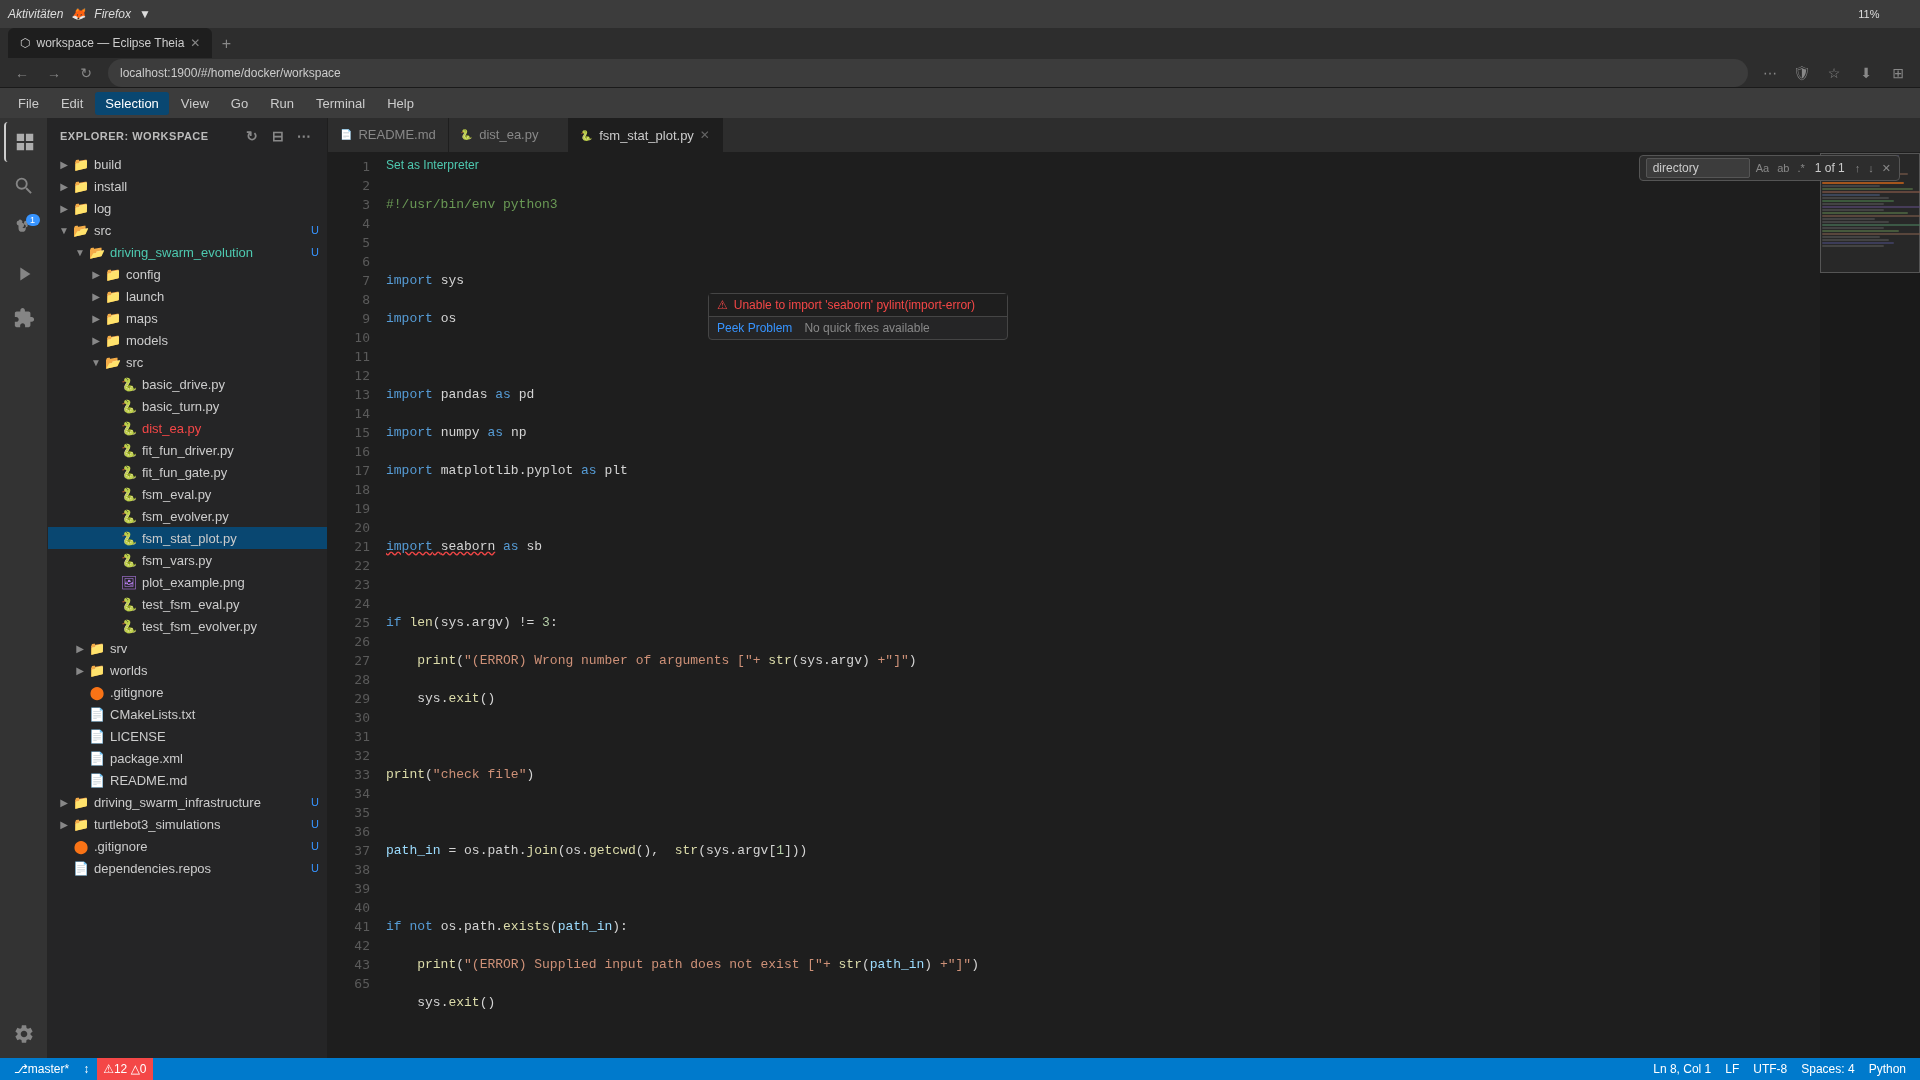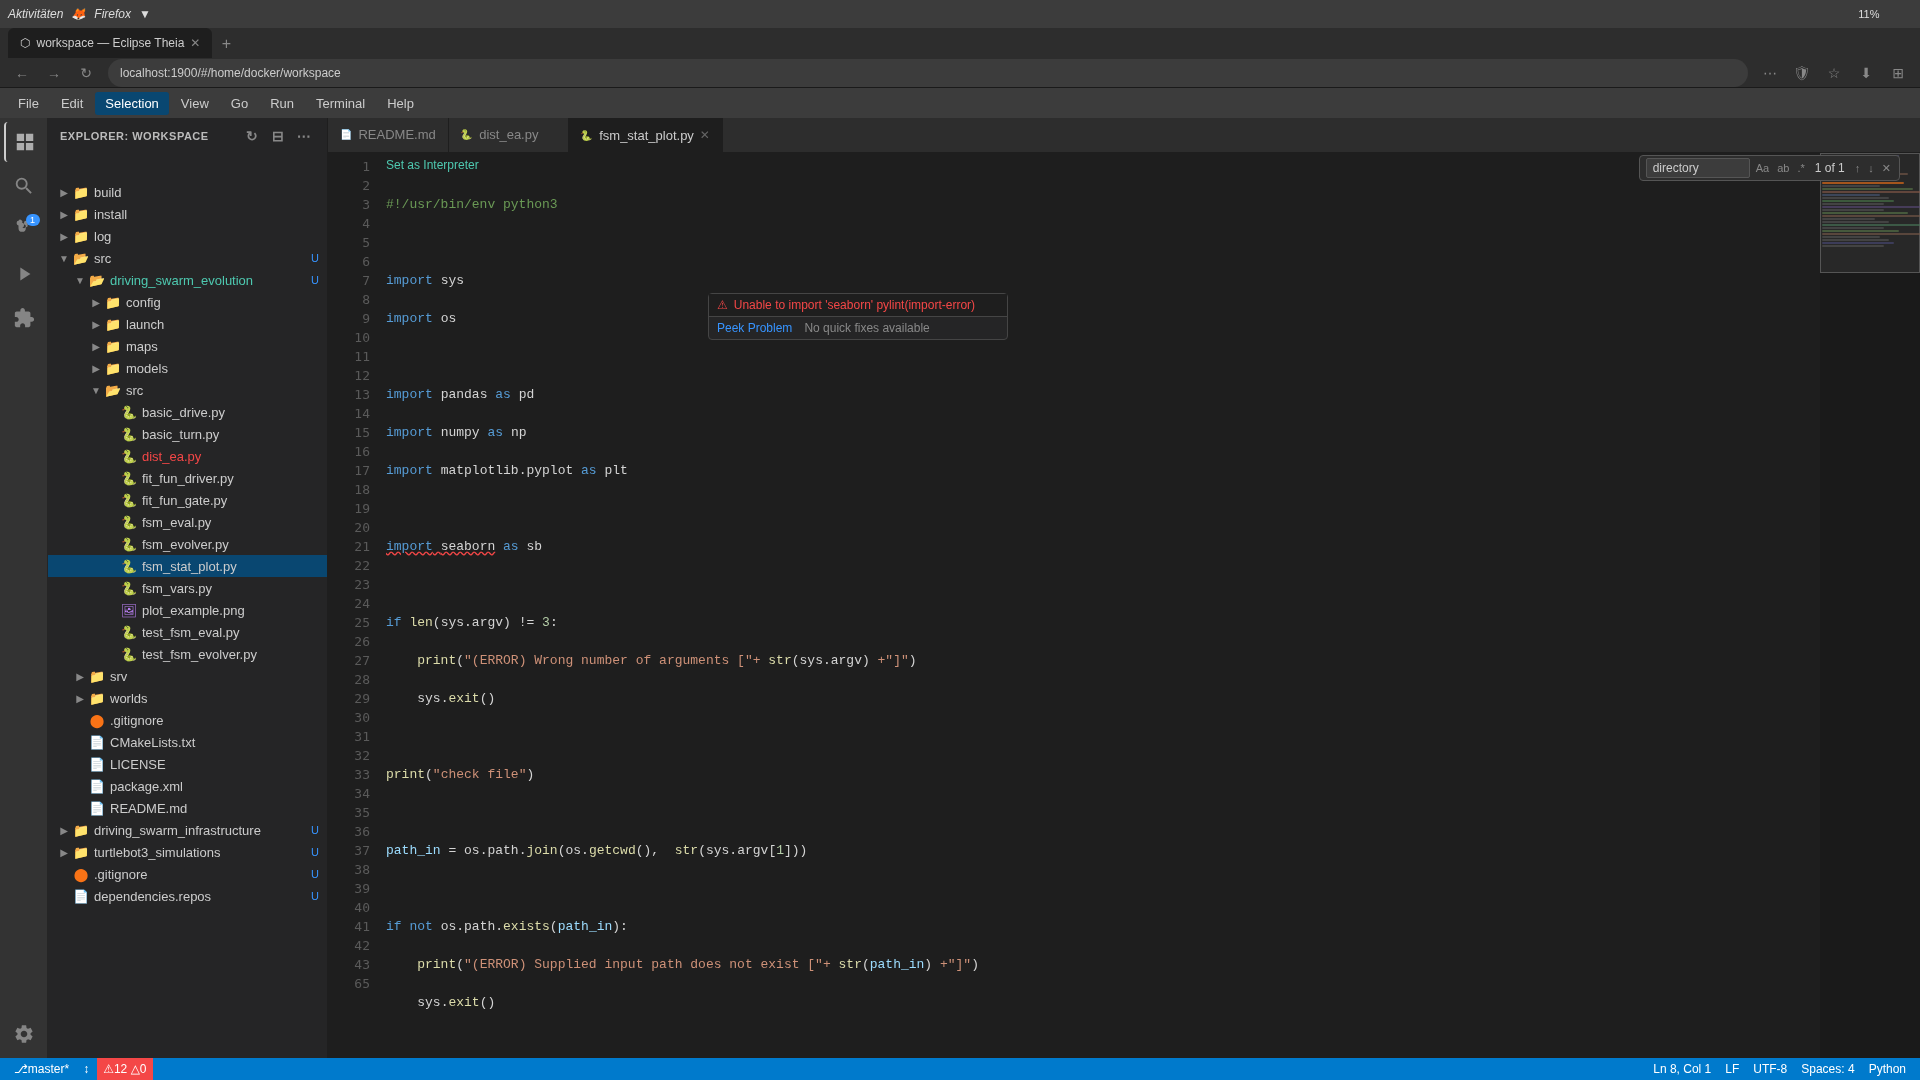--- a/index.html
+++ b/index.html
@@ -140,21 +140,20 @@
     .activity-bottom { margin-top: auto; }
 
     
     .sidebar {
       width: 280px;
       background: #252526;
       display: flex;
       flex-direction: column;
       overflow: hidden;
       border-right: 1px solid #1e1e1e;
-      gap: 28px;
     }
     .sidebar-header {
       height: 35px;
       display: flex;
       align-items: center;
       justify-content: space-between;
       padding: 0 12px;
       font-size: 11px;
       font-weight: 700;
       color: #bbb;

